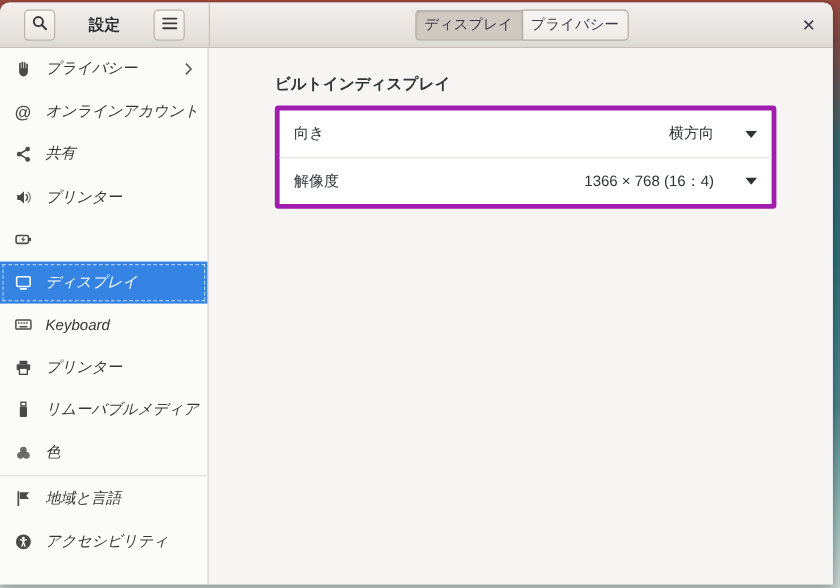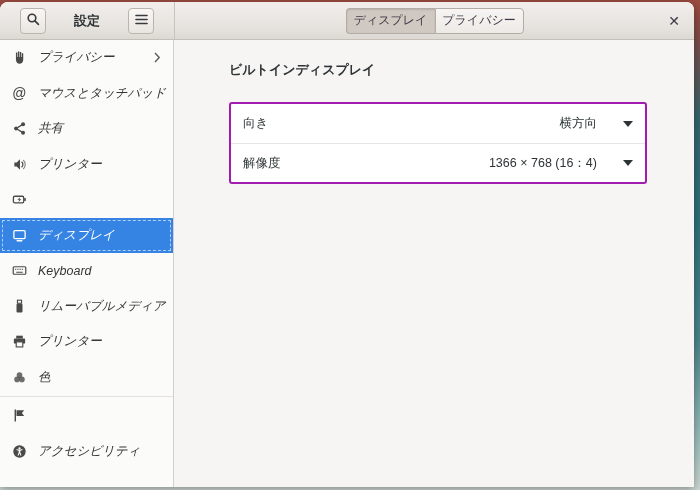--- a/index.html
+++ b/index.html
@@ -58,22 +58,22 @@
   }
   .side-item .icon { width:16px; height:16px; flex:0 0 16px; display:flex; align-items:center; justify-content:center; color:#4a4a4a; }
   .side-item .icon svg { display:block; }
   .side-label { flex:1; white-space:nowrap; }
   .side-item.selected { background:#3584e4; color:#fff; outline:1px dashed rgba(255,255,255,.6); outline-offset:-3px; }
   .side-item.selected .icon { color:#fff; }
   .at-glyph { font-size:14px; font-weight:bold; line-height:16px; }
   .chevron { color:#5c5c5c; display:flex; }
   .side-sep { height:1px; background:#e3e0dd; margin:1px 0; }
   .content { flex:1; background:#f6f5f4; padding:21px 0 0 55px; }
-  .section-title { font-size:13px; font-weight:bold; color:#2e3436; margin-bottom:23px; }
-  .card { width:418px; background:#fff; border:2px solid #a21caf; border-radius:3px; }
+  .section-title { font-size:13px; font-weight:bold; color:#2e3436; margin-bottom:9px; }
+  .card { width:418px; background:#fff; border:4px solid #a21caf; border-radius:3px; }
   .row {
     height:39px; display:flex; align-items:center; justify-content:space-between;
     padding:0 12px; cursor:pointer;
   }
   .row + .row { border-top:1px solid #e8e5e2; }
   .row-label { color:#2e3436; }
   .row-value { display:flex; align-items:center; gap:26px; color:#2e3436; }
   .pan-down { display:flex; }
 </style>
 </head>
@@ -132,21 +132,21 @@
             <svg width="7" height="11" viewBox="0 0 7 11">
                 <path d="M1 1l4.2 4.5L1 10" fill="none" stroke="currentColor" stroke-width="1.4"></path>
               </svg>
           </span>
         </div>
 
         <div class="side-item">
           <span class="icon">
               <span class="at-glyph">@</span>
             </span>
-          <span class="side-label">マウスとタッチパッド</span>
+          <span class="side-label">オンラインアカウント</span>
         </div>
 
         <div class="side-item">
           <span class="icon">
             <svg width="15" height="15" viewBox="0 0 16 16">
                 <g stroke="currentColor" stroke-width="1.4">
                   <line x1="4.5" y1="8" x2="11.5" y2="3.6"></line>
                   <line x1="4.5" y1="8" x2="11.5" y2="12.4"></line>
                 </g>
                 <circle cx="11.8" cy="3.4" r="2.1" fill="currentColor"></circle>
@@ -195,36 +195,36 @@
                 <rect x="1.3" y="4" width="13.4" height="8" rx="1" fill="none" stroke="currentColor" stroke-width="1.3"></rect>
                 <path fill="currentColor" d="M3.2 6h1.4v1.3H3.2zM5.6 6H7v1.3H5.6zM8 6h1.4v1.3H8zM10.4 6h1.4v1.3h-1.4zM4.5 9.3h7v1.2h-7z"></path>
               </svg>
           </span>
           <span class="side-label">Keyboard</span>
         </div>
 
         <div class="side-item">
           <span class="icon">
             <svg width="15" height="15" viewBox="0 0 16 16">
-                <rect x="5.8" y="1.3" width="4.4" height="3.2" fill="none" stroke="currentColor" stroke-width="1.2"></rect>
-                <rect x="4.8" y="5" width="6.4" height="9.5" rx="1.2" fill="currentColor"></rect>
-              </svg>
-          </span>
-          <span class="side-label">リムーバブルメディア</span>
-        </div>
-
-        <div class="side-item">
-          <span class="icon">
-            <svg width="15" height="15" viewBox="0 0 16 16">
                 <path fill="currentColor" d="M4.5 1.8h7v3h-7z"></path>
                 <rect x="2" y="4.8" width="12" height="5.4" rx="1" fill="currentColor"></rect>
                 <rect x="4.5" y="8.4" width="7" height="5.4" fill="#fbfbfa" stroke="currentColor" stroke-width="1.2"></rect>
               </svg>
           </span>
           <span class="side-label">プリンター</span>
+        </div>
+
+        <div class="side-item">
+          <span class="icon">
+            <svg width="15" height="15" viewBox="0 0 16 16">
+                <rect x="5.8" y="1.3" width="4.4" height="3.2" fill="none" stroke="currentColor" stroke-width="1.2"></rect>
+                <rect x="4.8" y="5" width="6.4" height="9.5" rx="1.2" fill="currentColor"></rect>
+              </svg>
+          </span>
+          <span class="side-label">リムーバブルメディア</span>
         </div>
 
         <div class="side-item">
           <span class="icon">
             <svg width="15" height="15" viewBox="0 0 16 16">
                 <g fill="currentColor">
                   <circle cx="8" cy="5.4" r="3" opacity=".8"></circle>
                   <circle cx="5.4" cy="10" r="3" opacity=".8"></circle>
                   <circle cx="10.6" cy="10" r="3" opacity=".8"></circle>
                 </g>
@@ -235,20 +235,21 @@
 
         <div class="side-sep"></div>
 
         <div class="side-item">
           <span class="icon">
             <svg width="15" height="15" viewBox="0 0 16 16">
                 <line x1="3.5" y1="1.5" x2="3.5" y2="14.5" stroke="currentColor" stroke-width="1.5"></line>
                 <path fill="currentColor" d="M4.8 2.4h8.2L10.6 5.4l2.4 3H4.8z"></path>
               </svg>
           </span>
+          <span class="side-label">地域と言語</span>
         </div>
 
         <div class="side-item">
           <span class="icon">
             <svg width="15" height="15" viewBox="0 0 16 16">
                 <circle cx="8" cy="8" r="6.6" fill="currentColor"></circle>
                 <path fill="#fbfbfa" d="M8 3.4a1.25 1.25 0 1 0 0 2.5 1.25 1.25 0 0 0 0-2.5zM4.7 6.4l2.4.8v1.9l-1.2 3 1 .45L8 9.9l1.1 2.65 1-.45-1.2-3V7.2l2.4-.8-.3-1-2.7.6H7.7L5 5.4z"></path>
               </svg>
           </span>
           <span class="side-label">アクセシビリティ</span>

